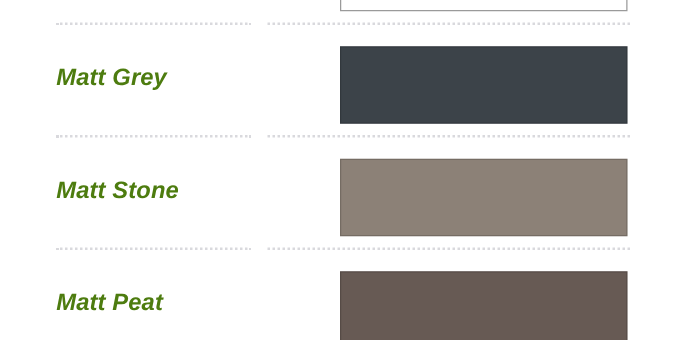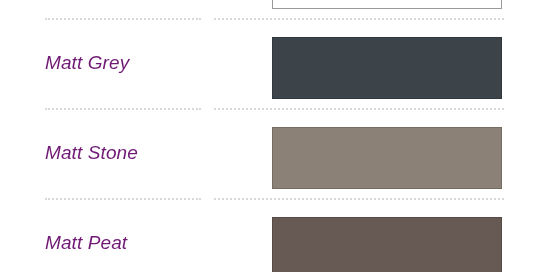--- a/index.html
+++ b/index.html
@@ -59,22 +59,22 @@
   .swatch-label {
     position: absolute;
     left: 45px;
     top: 0;
     width: 200px;
     height: 90px;
     display: flex;
     align-items: center;
     font-style: italic;
     font-size: 19px;
-    font-weight: 400;
-    color: #701a75;
+    font-weight: 700;
+    color: #4d7c0f;
     letter-spacing: 0.1px;
     white-space: nowrap;
   }
 
   
   .swatch-chip {
     position: absolute;
     left: 272px;
     width: 230px;
     top: 19px;

